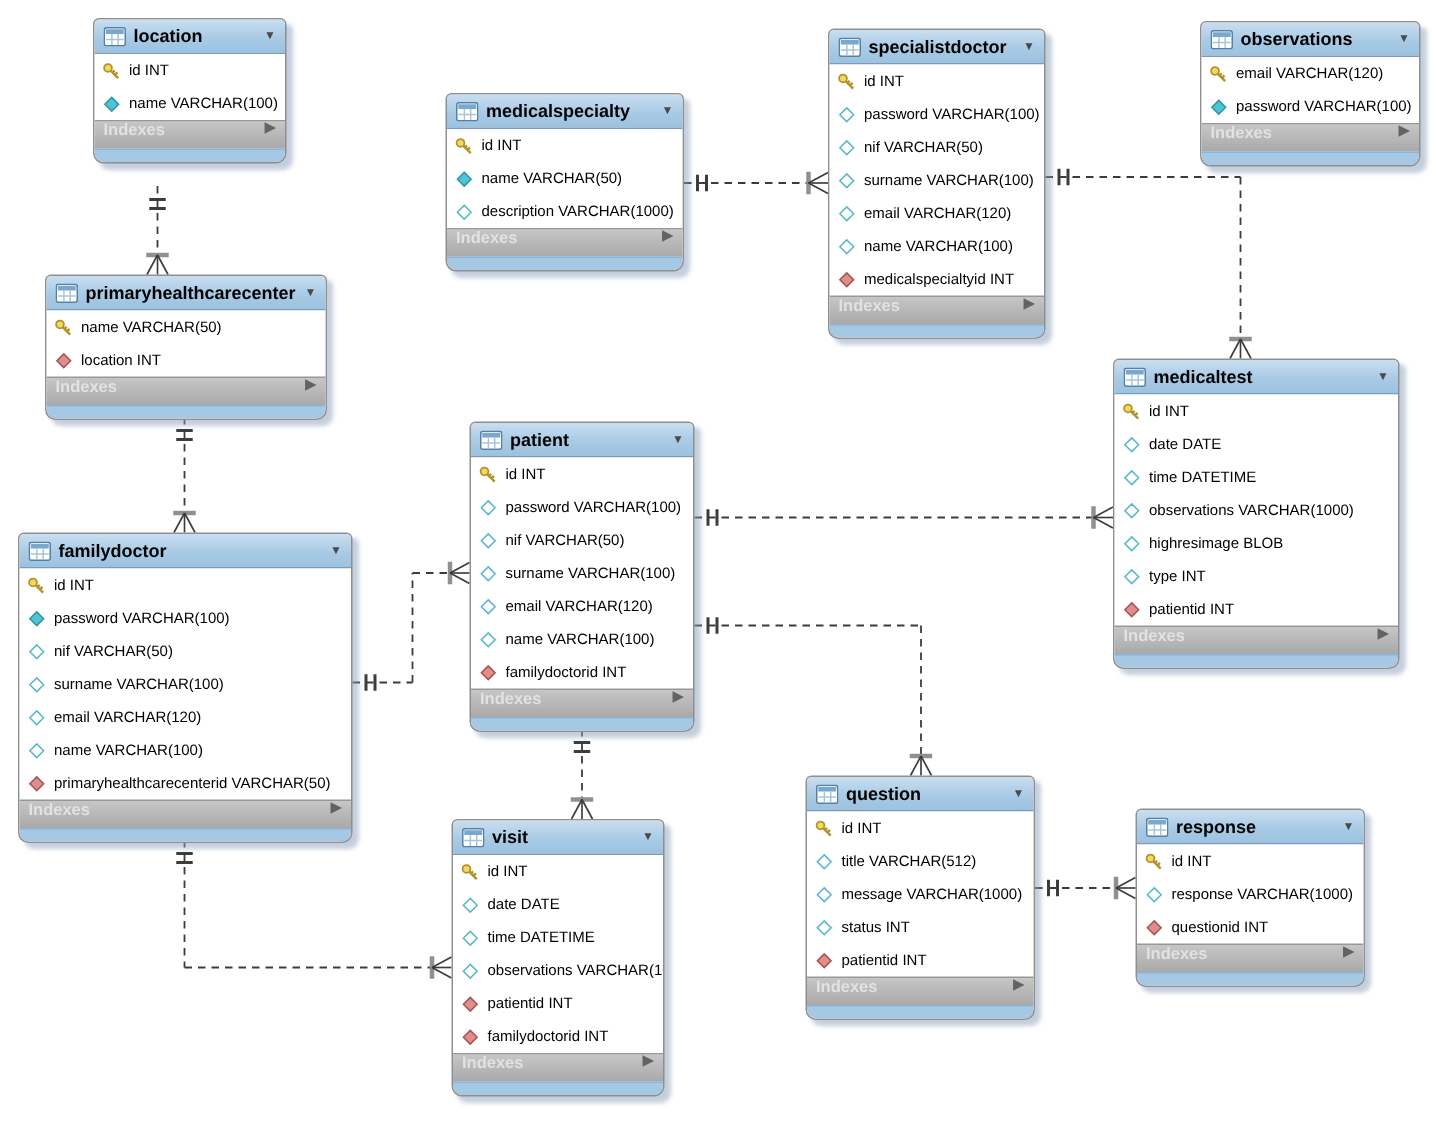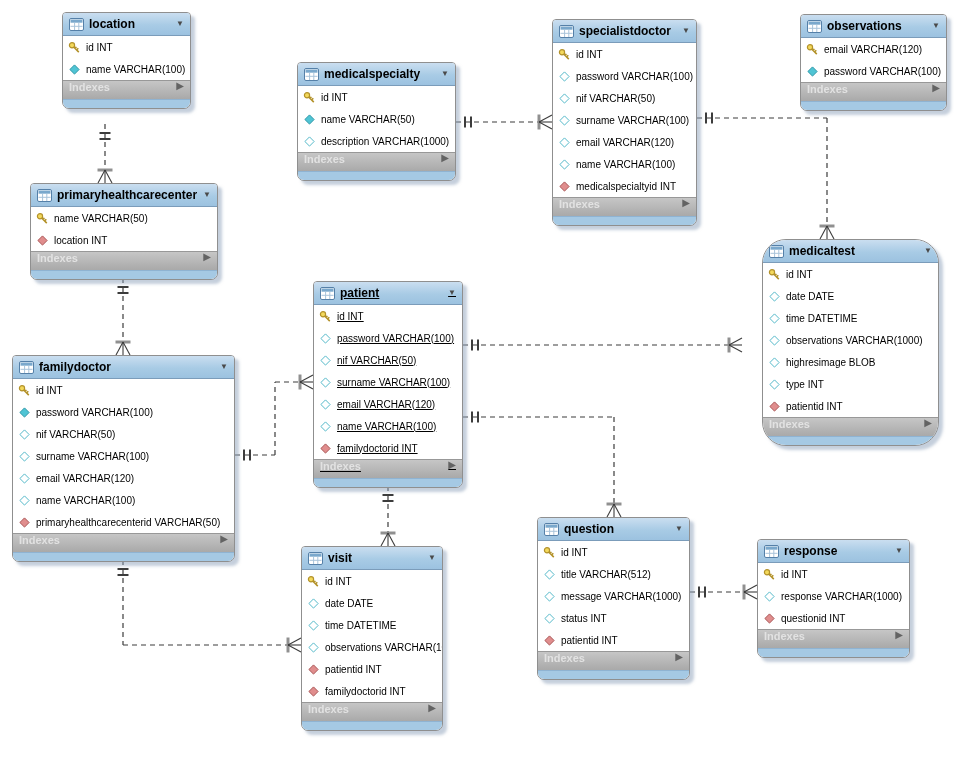--- a/index.html
+++ b/index.html
@@ -495,21 +495,21 @@
           </span>
           <span class="col-text">primaryhealthcarecenterid VARCHAR(50)</span>
         </div>
       </div>
       <div class="tbl-footer">
         <span class="footer-label">Indexes</span>
         <span class="footer-arrow">▶</span>
       </div>
       <div class="tbl-cap"></div>
     </div>
-    <div class="db-table" style="left: 313px; top: 281px; width: 150px; text-decoration: underline;">
+    <div class="db-table" style="left: 313px; top: 281px; width: 150px;">
       <div class="tbl-header">
         <svg width="15" height="13" viewBox="0 0 15 13">
           <rect x="0.5" y="0.5" width="14" height="12" rx="1.5" fill="#ffffff" stroke="#5580a8"></rect>
           <rect x="1.5" y="1.5" width="12" height="3.2" fill="#7aa8cc"></rect>
           <line x1="5.6" y1="4.7" x2="5.6" y2="12" stroke="#a8c4da" stroke-width="1"></line>
           <line x1="9.8" y1="4.7" x2="9.8" y2="12" stroke="#a8c4da" stroke-width="1"></line>
           <line x1="1.5" y1="8.3" x2="13.5" y2="8.3" stroke="#a8c4da" stroke-width="1"></line>
         </svg>
         <span class="tbl-title">patient</span>
         <span class="collapse-arrow">▼</span>
@@ -574,21 +574,21 @@
           </span>
           <span class="col-text">familydoctorid INT</span>
         </div>
       </div>
       <div class="tbl-footer">
         <span class="footer-label">Indexes</span>
         <span class="footer-arrow">▶</span>
       </div>
       <div class="tbl-cap"></div>
     </div>
-    <div class="db-table" style="left: 762px; top: 239px; width: 177px; border-radius: 24px;">
+    <div class="db-table" style="left: 742px; top: 239px; width: 191px;">
       <div class="tbl-header">
         <svg width="15" height="13" viewBox="0 0 15 13">
           <rect x="0.5" y="0.5" width="14" height="12" rx="1.5" fill="#ffffff" stroke="#5580a8"></rect>
           <rect x="1.5" y="1.5" width="12" height="3.2" fill="#7aa8cc"></rect>
           <line x1="5.6" y1="4.7" x2="5.6" y2="12" stroke="#a8c4da" stroke-width="1"></line>
           <line x1="9.8" y1="4.7" x2="9.8" y2="12" stroke="#a8c4da" stroke-width="1"></line>
           <line x1="1.5" y1="8.3" x2="13.5" y2="8.3" stroke="#a8c4da" stroke-width="1"></line>
         </svg>
         <span class="tbl-title">medicaltest</span>
         <span class="collapse-arrow">▼</span>

